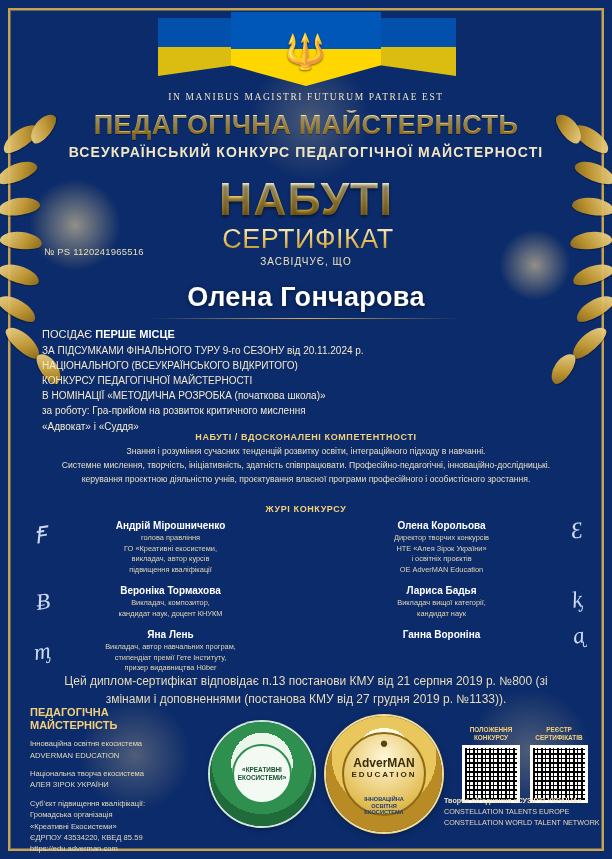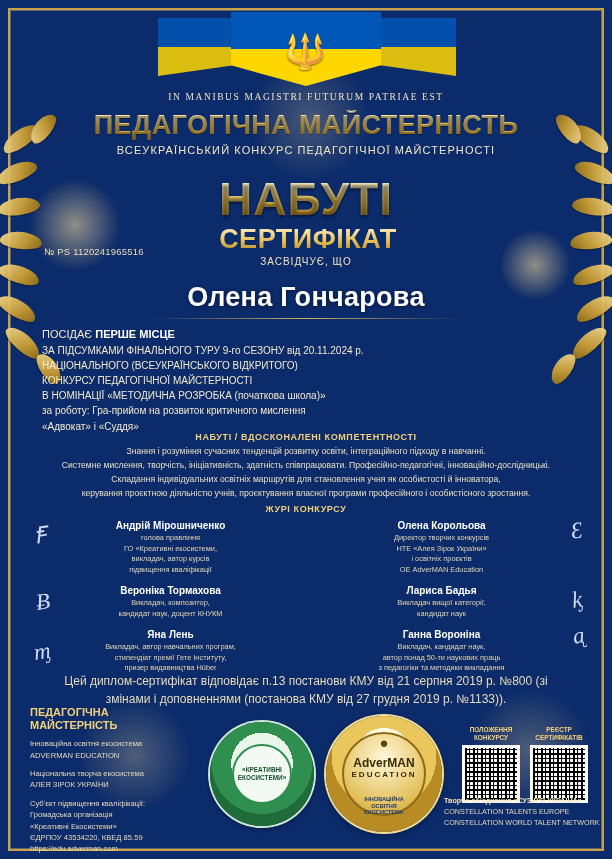--- a/index.html
+++ b/index.html
@@ -38,28 +38,28 @@
   .trident{position:absolute;left:50%;transform:translateX(-50%);top:22px;font-size:34px;color:#f7d247;line-height:1;text-shadow:0 1px 2px rgba(0,0,0,.5);}
   .motto{position:absolute;left:0;right:0;top:92px;text-align:center;color:#efe3c0;
          font-family:"Liberation Serif",serif;font-size:9.5px;letter-spacing:1.6px;}
   
   .t1{position:absolute;left:0;right:0;top:110px;text-align:center;
       font-weight:bold;font-size:27px;letter-spacing:.4px;
       background:linear-gradient(#fff4c9,#e9bf52 55%,#b98b24);
       -webkit-background-clip:text;background-clip:text;color:transparent;
       text-shadow:0 1px 0 rgba(0,0,0,.35);}
   .t2{position:absolute;left:0;right:0;top:144px;text-align:center;color:#f2e6c2;
-      font-size:11px;letter-spacing:1.1px;font-weight:normal;}
+      font-size:14px;letter-spacing:1.1px;font-weight:bold;}
   .diploma{position:absolute;left:0;right:0;top:178px;text-align:center;
       font-weight:bold;font-size:46px;letter-spacing:1px;line-height:.95;
       background:linear-gradient(#fffbe8,#f0cc65 45%,#c79a2e 78%,#8f6a14);
       -webkit-background-clip:text;background-clip:text;color:transparent;
       text-shadow:0 2px 3px rgba(0,0,0,.45);}
   .sertif{position:absolute;left:4px;right:0;top:224px;text-align:center;
-      font-weight:bold;font-size:27px;letter-spacing:.5px;
+      font-weight:normal;font-size:27px;letter-spacing:.5px;
       background:linear-gradient(#fff6dd,#e7bf55 55%,#a87c1e);
       -webkit-background-clip:text;background-clip:text;color:transparent;}
   .num{position:absolute;left:44px;top:246px;color:#ecdfb8;font-size:9.5px;letter-spacing:.2px;}
   .zasvid{position:absolute;left:0;right:0;top:256px;text-align:center;color:#f0e3bc;font-size:10px;letter-spacing:1px;}
   .name{position:absolute;left:0;right:0;top:282px;text-align:center;color:#ffffff;
         font-size:27px;font-weight:bold;letter-spacing:.3px;text-shadow:0 1px 4px rgba(0,0,0,.5);}
   .nameline{position:absolute;left:150px;right:150px;top:318px;height:1px;background:linear-gradient(90deg,rgba(214,176,90,0),#d6b05a,rgba(214,176,90,0));}
   
   .body-lines{position:absolute;left:42px;right:42px;top:326px;text-align:left;color:#f3e9cd;font-size:10px;line-height:1.52;}
   .body-lines .big{font-size:11px;}
@@ -178,21 +178,20 @@
     <div>КОНКУРСУ ПЕДАГОГІЧНОЇ МАЙСТЕРНОСТІ</div>
     <div>В НОМІНАЦІЇ «МЕТОДИЧНА РОЗРОБКА (початкова школа)»</div>
     <div>за роботу: Гра-прийом на розвиток критичного мислення</div>
     <div>«Адвокат» і «Суддя»</div>
   </div>
 
   <div class="komp-head">НАБУТІ / ВДОСКОНАЛЕНІ КОМПЕТЕНТНОСТІ</div>
   <div class="komp">
     <div>Знання і розуміння сучасних тенденцій розвитку освіти, інтеграційного підходу в навчанні.</div>
     <div>Системне мислення, творчість, ініціативність, здатність співпрацювати. Професійно-педагогічні, інноваційно-дослідницькі.</div>
-    <div>Складання індивідуальних освітніх маршрутів для становлення учня як особистості й інноватора,</div>
     <div>керування проєктною діяльністю учнів, проєктування власної програми професійного і особистісного зростання.</div>
   </div>
 
   <div class="jury-head">ЖУРІ КОНКУРСУ</div>
 
   <div class="jury">
     <div class="jcell">
       <div class="sig" style="left:-6px;top:-2px;">Ꞙ</div>
       <div class="jname">Андрій Мірошниченко</div>
       <div class="jrole" style="white-space:pre-line">голова правління
@@ -225,23 +224,20 @@
     <div class="jcell">
       <div class="sig" style="left:-6px;top:10px;">ᶆ</div>
       <div class="jname">Яна Лень</div>
       <div class="jrole" style="white-space:pre-line">Викладач, автор навчальних програм,
 стипендіат премії Гете Інституту,
 призер видавництва Hüber</div>
     </div>
     <div class="jcell">
       <div class="sig" style="right:-12px;top:-6px;">ᶏ</div>
       <div class="jname">Ганна Вороніна</div>
-      <div class="jrole" style="white-space:pre-line">Викладач, кандидат наук,
-автор понад 50-ти наукових праць
-з педагогіки та методики викладання</div>
     </div>
   </div>
 
   <div class="footnote">Цей диплом-сертифікат відповідає п.13 постанови КМУ від 21 серпня 2019 р. №800 (зі змінами і доповненнями (постанова КМУ від 27 грудня 2019 р. №1133)).</div>
 
   <div class="bottom">
     <div class="bl">
       <div class="h" style="white-space:pre-line">ПЕДАГОГІЧНА
 МАЙСТЕРНІСТЬ</div>
       <div class="p" style="white-space:pre-line">Інноваційна освітня екосистема

